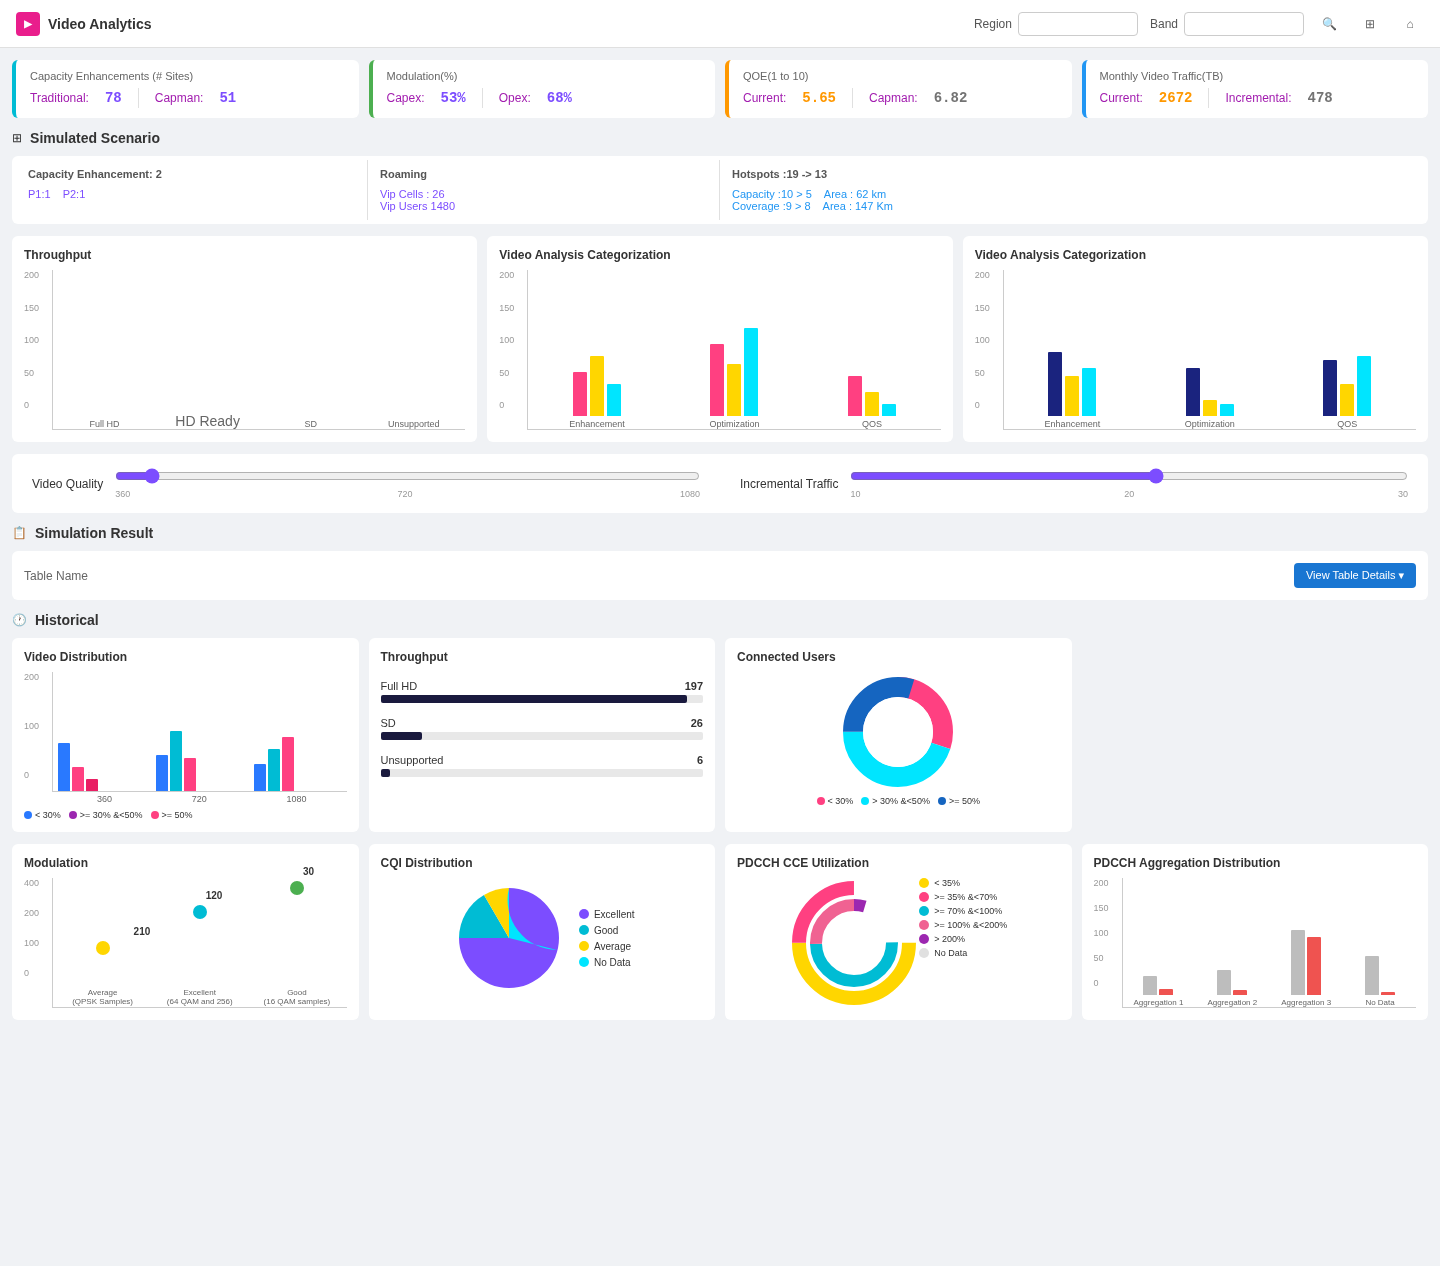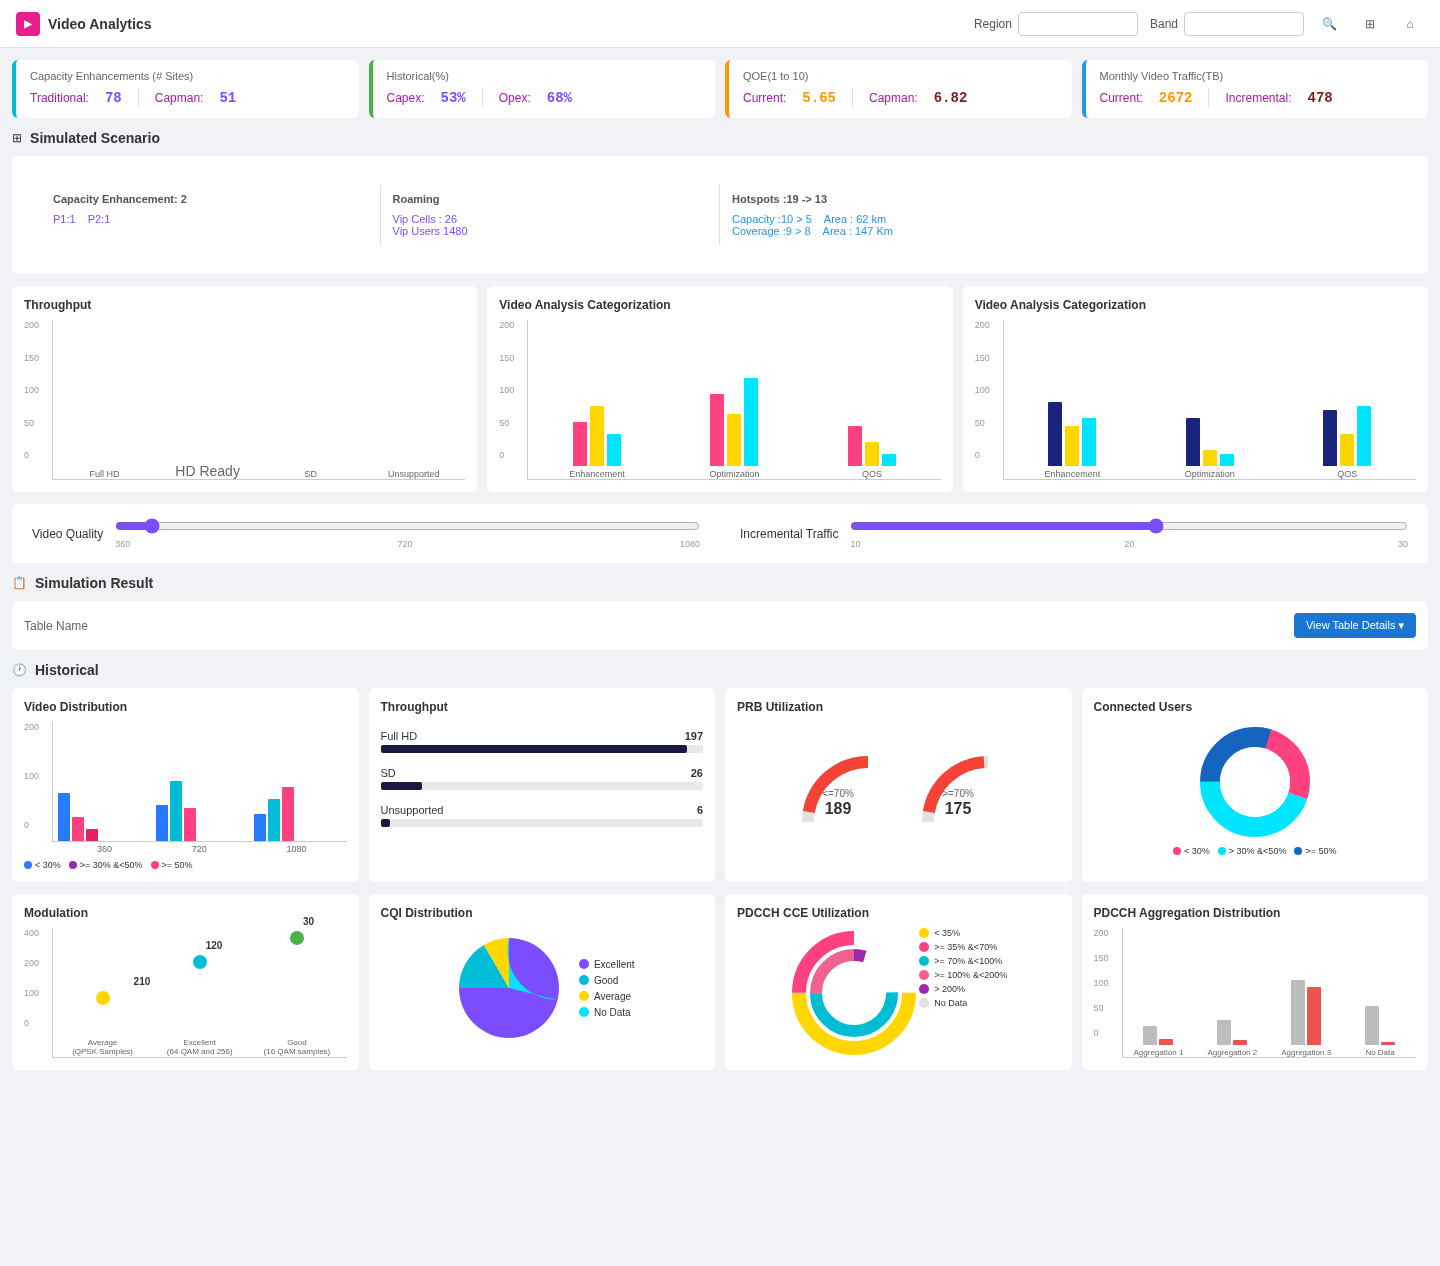--- a/index.html
+++ b/index.html
@@ -24,29 +24,29 @@
     .stat-card.teal { border-color: #00bcd4; }
     .stat-card.green { border-color: #4caf50; }
     .stat-card.orange { border-color: #ff9800; }
     .stat-card.blue { border-color: #2196f3; }
     .stat-title { font-size: 11px; color: #666; margin-bottom: 6px; }
     .stat-values { display: flex; gap: 16px; align-items: center; }
     .stat-label { font-size: 12px; color: #a21caf; }
     .stat-value { font-weight: bold; font-size: 14px; font-family: Liberation Mono, monospace; }
     .stat-value.purple { color: #7c4dff; }
     .stat-value.orange { color: #ff9800; }
-    .stat-value.green { color: #7f1d1d; }
+    .stat-value.green { color: #737373; }
     .stat-divider { width: 1px; height: 20px; background: #e0e0e0; }
     
     
     .section-header { display: flex; align-items: center; gap: 8px; margin-bottom: 10px; }
     .section-title { font-size: 14px; font-weight: bold; color: #333; }
     
     
-    .simulated-card { background: white; border-radius: 6px; padding: 29px; margin-bottom: 12px; }
+    .simulated-card { background: white; border-radius: 6px; padding: 4px; margin-bottom: 12px; }
     .sim-grid { display: grid; grid-template-columns: 1fr 1fr 1fr 1fr; gap: 0; }
     .sim-section { padding: 8px 12px; border-right: 1px solid #e0e0e0; }
     .sim-section:last-child { border-right: none; }
     .sim-section-title { font-size: 11px; color: #555; font-weight: bold; margin-bottom: 8px; }
     .sim-row { display: flex; gap: 12px; align-items: center; flex-wrap: wrap; }
     .sim-link { color: #7c4dff; font-size: 11px; text-decoration: none; cursor: pointer; }
     .sim-link.blue { color: #2196f3; }
     
     
     .charts-row { display: grid; grid-template-columns: 1fr 1fr 1fr; gap: 10px; margin-bottom: 12px; }
@@ -112,21 +112,21 @@
       <div class="stat-title">Capacity Enhancements (# Sites)</div>
       <div class="stat-values">
         <span class="stat-label">Traditional:</span>
         <span class="stat-value purple">78</span>
         <div class="stat-divider"></div>
         <span class="stat-label">Capman:</span>
         <span class="stat-value purple">51</span>
       </div>
     </div>
     <div class="stat-card green">
-      <div class="stat-title">Historical(%)</div>
+      <div class="stat-title">Modulation(%)</div>
       <div class="stat-values">
         <span class="stat-label">Capex:</span>
         <span class="stat-value purple">53%</span>
         <div class="stat-divider"></div>
         <span class="stat-label">Opex:</span>
         <span class="stat-value purple">68%</span>
       </div>
     </div>
     <div class="stat-card orange">
       <div class="stat-title">QOE(1 to 10)</div>
@@ -419,37 +419,20 @@
               <span style="font-size:11px;">Unsupported</span>
               <span style="font-size:11px; font-weight:bold;">6</span>
             </div>
             <div class="progress-track">
               <div style="height:8px; background:#1a1a3e; border-radius:2px; width:3%;"></div>
             </div>
           </div>
         </div>
       </div>
 
-      <div class="historical-card">
-        <div class="hist-title">PRB Utilization</div>
-        <div style="display:flex; justify-content:center; align-items:center; gap:10px;">
-          <svg width="240" height="120" viewBox="0 0 240 120">
-
-            <path d="M 30 100 A 60 60 0 0 1 90 40" stroke="#e0e0e0" stroke-width="12" fill="none"></path>
-            <path d="M 30 100 A 60 60 0 0 1 90 40" stroke="#f44336" stroke-width="12" fill="none" stroke-dasharray="100 200" stroke-dashoffset="-10"></path>
-            <text x="60" y="75" text-anchor="middle" font-size="10" fill="#666">&lt;=70%</text>
-            <text x="60" y="92" text-anchor="middle" font-size="16" font-weight="bold" fill="#333">189</text>
-
-            <path d="M 150 100 A 60 60 0 0 1 210 40" stroke="#e0e0e0" stroke-width="12" fill="none"></path>
-            <path d="M 150 100 A 60 60 0 0 1 210 40" stroke="#f44336" stroke-width="12" fill="none" stroke-dasharray="80 200" stroke-dashoffset="-10"></path>
-            <text x="180" y="75" text-anchor="middle" font-size="10" fill="#666">&gt;=70%</text>
-            <text x="180" y="92" text-anchor="middle" font-size="16" font-weight="bold" fill="#333">175</text>
-          </svg>
-        </div>
-      </div>
 
       <div class="historical-card">
         <div class="hist-title">Connected Users</div>
         <div style="display:flex; justify-content:center;">
           <svg width="120" height="120" viewBox="0 0 120 120">
             <circle cx="60" cy="60" r="45" fill="none" stroke="#ff4081" stroke-width="20" stroke-dasharray="84.8 198.5" stroke-dashoffset="0" transform="rotate(-90 60 60)"></circle>
             <circle cx="60" cy="60" r="45" fill="none" stroke="#00e5ff" stroke-width="20" stroke-dasharray="127.2 198.5" stroke-dashoffset="-84.8" transform="rotate(-90 60 60)"></circle>
             <circle cx="60" cy="60" r="45" fill="none" stroke="#1565c0" stroke-width="20" stroke-dasharray="70.6 198.5" stroke-dashoffset="-212" transform="rotate(-90 60 60)"></circle>
             <circle cx="60" cy="60" r="35" fill="white"></circle>
           </svg>

